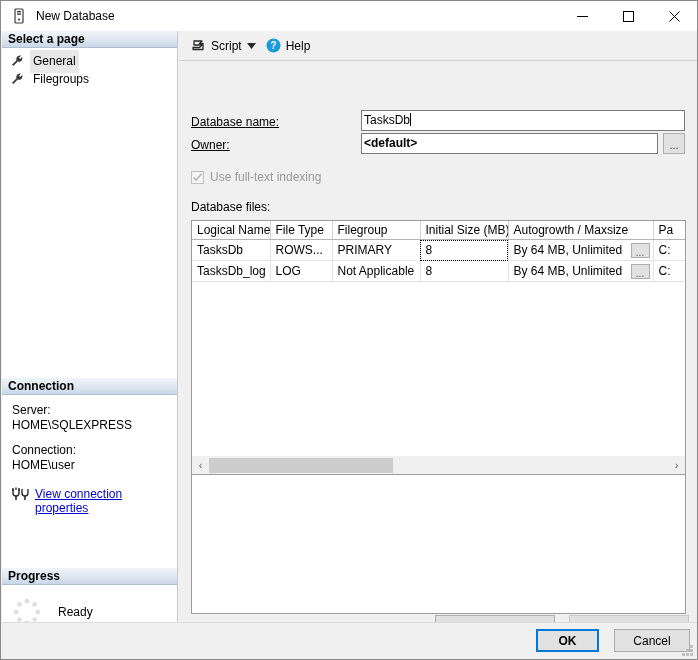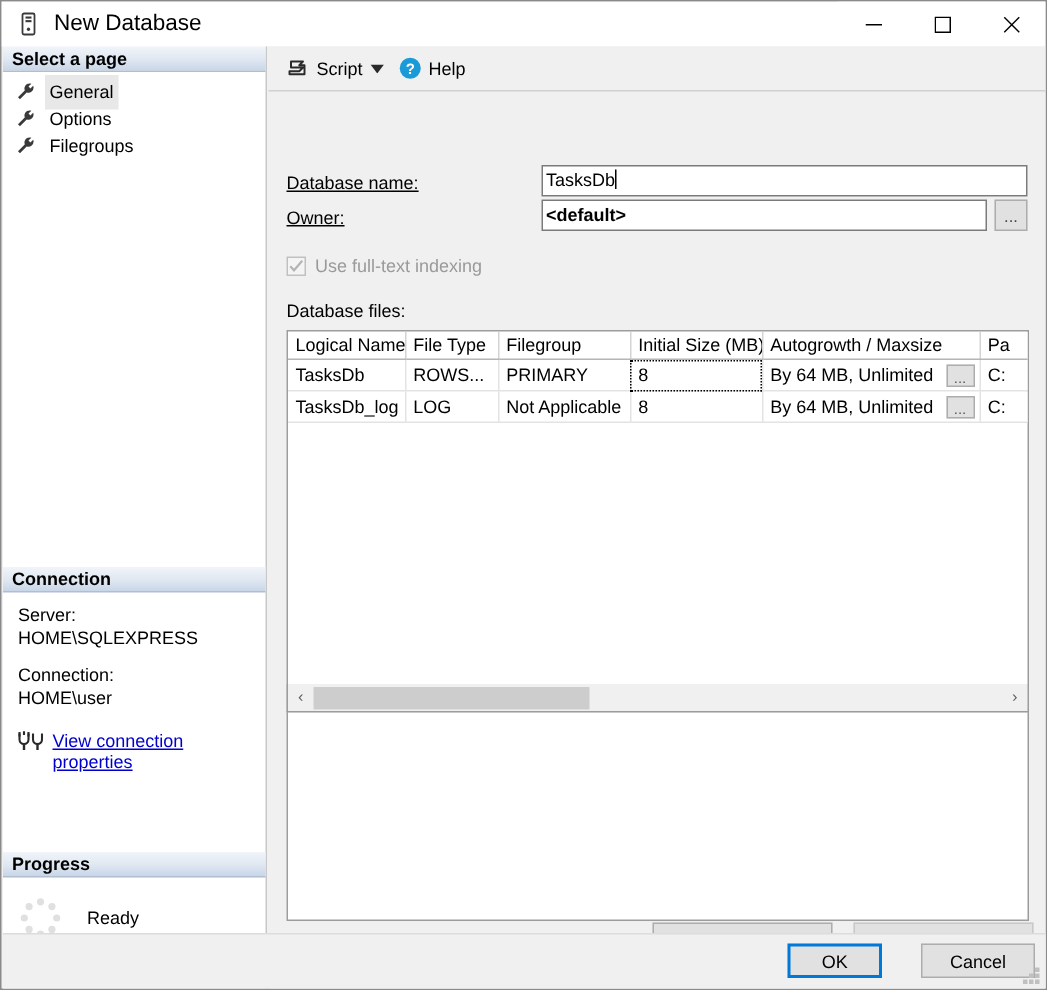--- a/index.html
+++ b/index.html
@@ -34,21 +34,21 @@
     align-items: center;
   }
   .title-icon {
     width: 16px; height: 16px;
     margin-left: 10px;
     position: relative;
     flex: none;
   }
   .title-text {
     margin-left: 9px;
-    font-size: 15px;
+    font-size: 12px;
     color: #000000;
     line-height: 16px;
   }
   .win-buttons {
     margin-left: auto;
     display: flex;
     height: 30px;
   }
   .win-btn {
     width: 46px;
@@ -347,21 +347,21 @@
   .addbtn   { position: absolute; left: 256px; top: 553px; width: 120px; height: 23px; }
   .rembtn   { position: absolute; left: 390px; top: 553px; width: 120px; height: 23px; }
 
   .footer {
     position: absolute;
     left: 1px; top: 621px;
     width: 696px; height: 38px;
     background: #f0f0f0;
     border-top: 1px solid #dcdcdc;
   }
-  .okbtn     { position: absolute; left: 524px; top: 628px; width: 63px; height: 23px; }
+  .okbtn     { position: absolute; left: 535px; top: 628px; width: 63px; height: 23px; font-weight: bold; }
   .cancelbtn { position: absolute; left: 613px; top: 628px; width: 76px; height: 23px; }
 
   .grip {
     position: absolute;
     right: 4px; bottom: 3px;
     width: 12px; height: 12px;
   }
   .grip i {
     position: absolute;
     width: 3px; height: 3px;
@@ -408,28 +408,20 @@
     <div class="section-header">Select a page</div>
 
     <div class="page-list">
       <div class="page-item selected">
         <span class="wrench">
           <svg width="14" height="14" viewBox="0 0 14 14">
             <path d="M9.6 1.6a3.4 3.4 0 0 0-3.1 4.7L2 10.8l1.3 1.3 4.5-4.5a3.4 3.4 0 0 0 4.6-3.2c0-.5-.1-.9-.3-1.3L10.3 5 9 3.7l1.9-1.9c-.4-.2-.8-.2-1.3-.2z" fill="#3a3a3a"></path>
           </svg>
         </span>
         <span class="plabel">General</span>
-      </div>
-      <div class="page-item">
-        <span class="wrench">
-          <svg width="14" height="14" viewBox="0 0 14 14">
-            <path d="M9.6 1.6a3.4 3.4 0 0 0-3.1 4.7L2 10.8l1.3 1.3 4.5-4.5a3.4 3.4 0 0 0 4.6-3.2c0-.5-.1-.9-.3-1.3L10.3 5 9 3.7l1.9-1.9c-.4-.2-.8-.2-1.3-.2z" fill="#3a3a3a"></path>
-          </svg>
-        </span>
-        <span class="plabel">Options</span>
       </div>
       <div class="page-item">
         <span class="wrench">
           <svg width="14" height="14" viewBox="0 0 14 14">
             <path d="M9.6 1.6a3.4 3.4 0 0 0-3.1 4.7L2 10.8l1.3 1.3 4.5-4.5a3.4 3.4 0 0 0 4.6-3.2c0-.5-.1-.9-.3-1.3L10.3 5 9 3.7l1.9-1.9c-.4-.2-.8-.2-1.3-.2z" fill="#3a3a3a"></path>
           </svg>
         </span>
         <span class="plabel">Filegroups</span>
       </div>
     </div>

